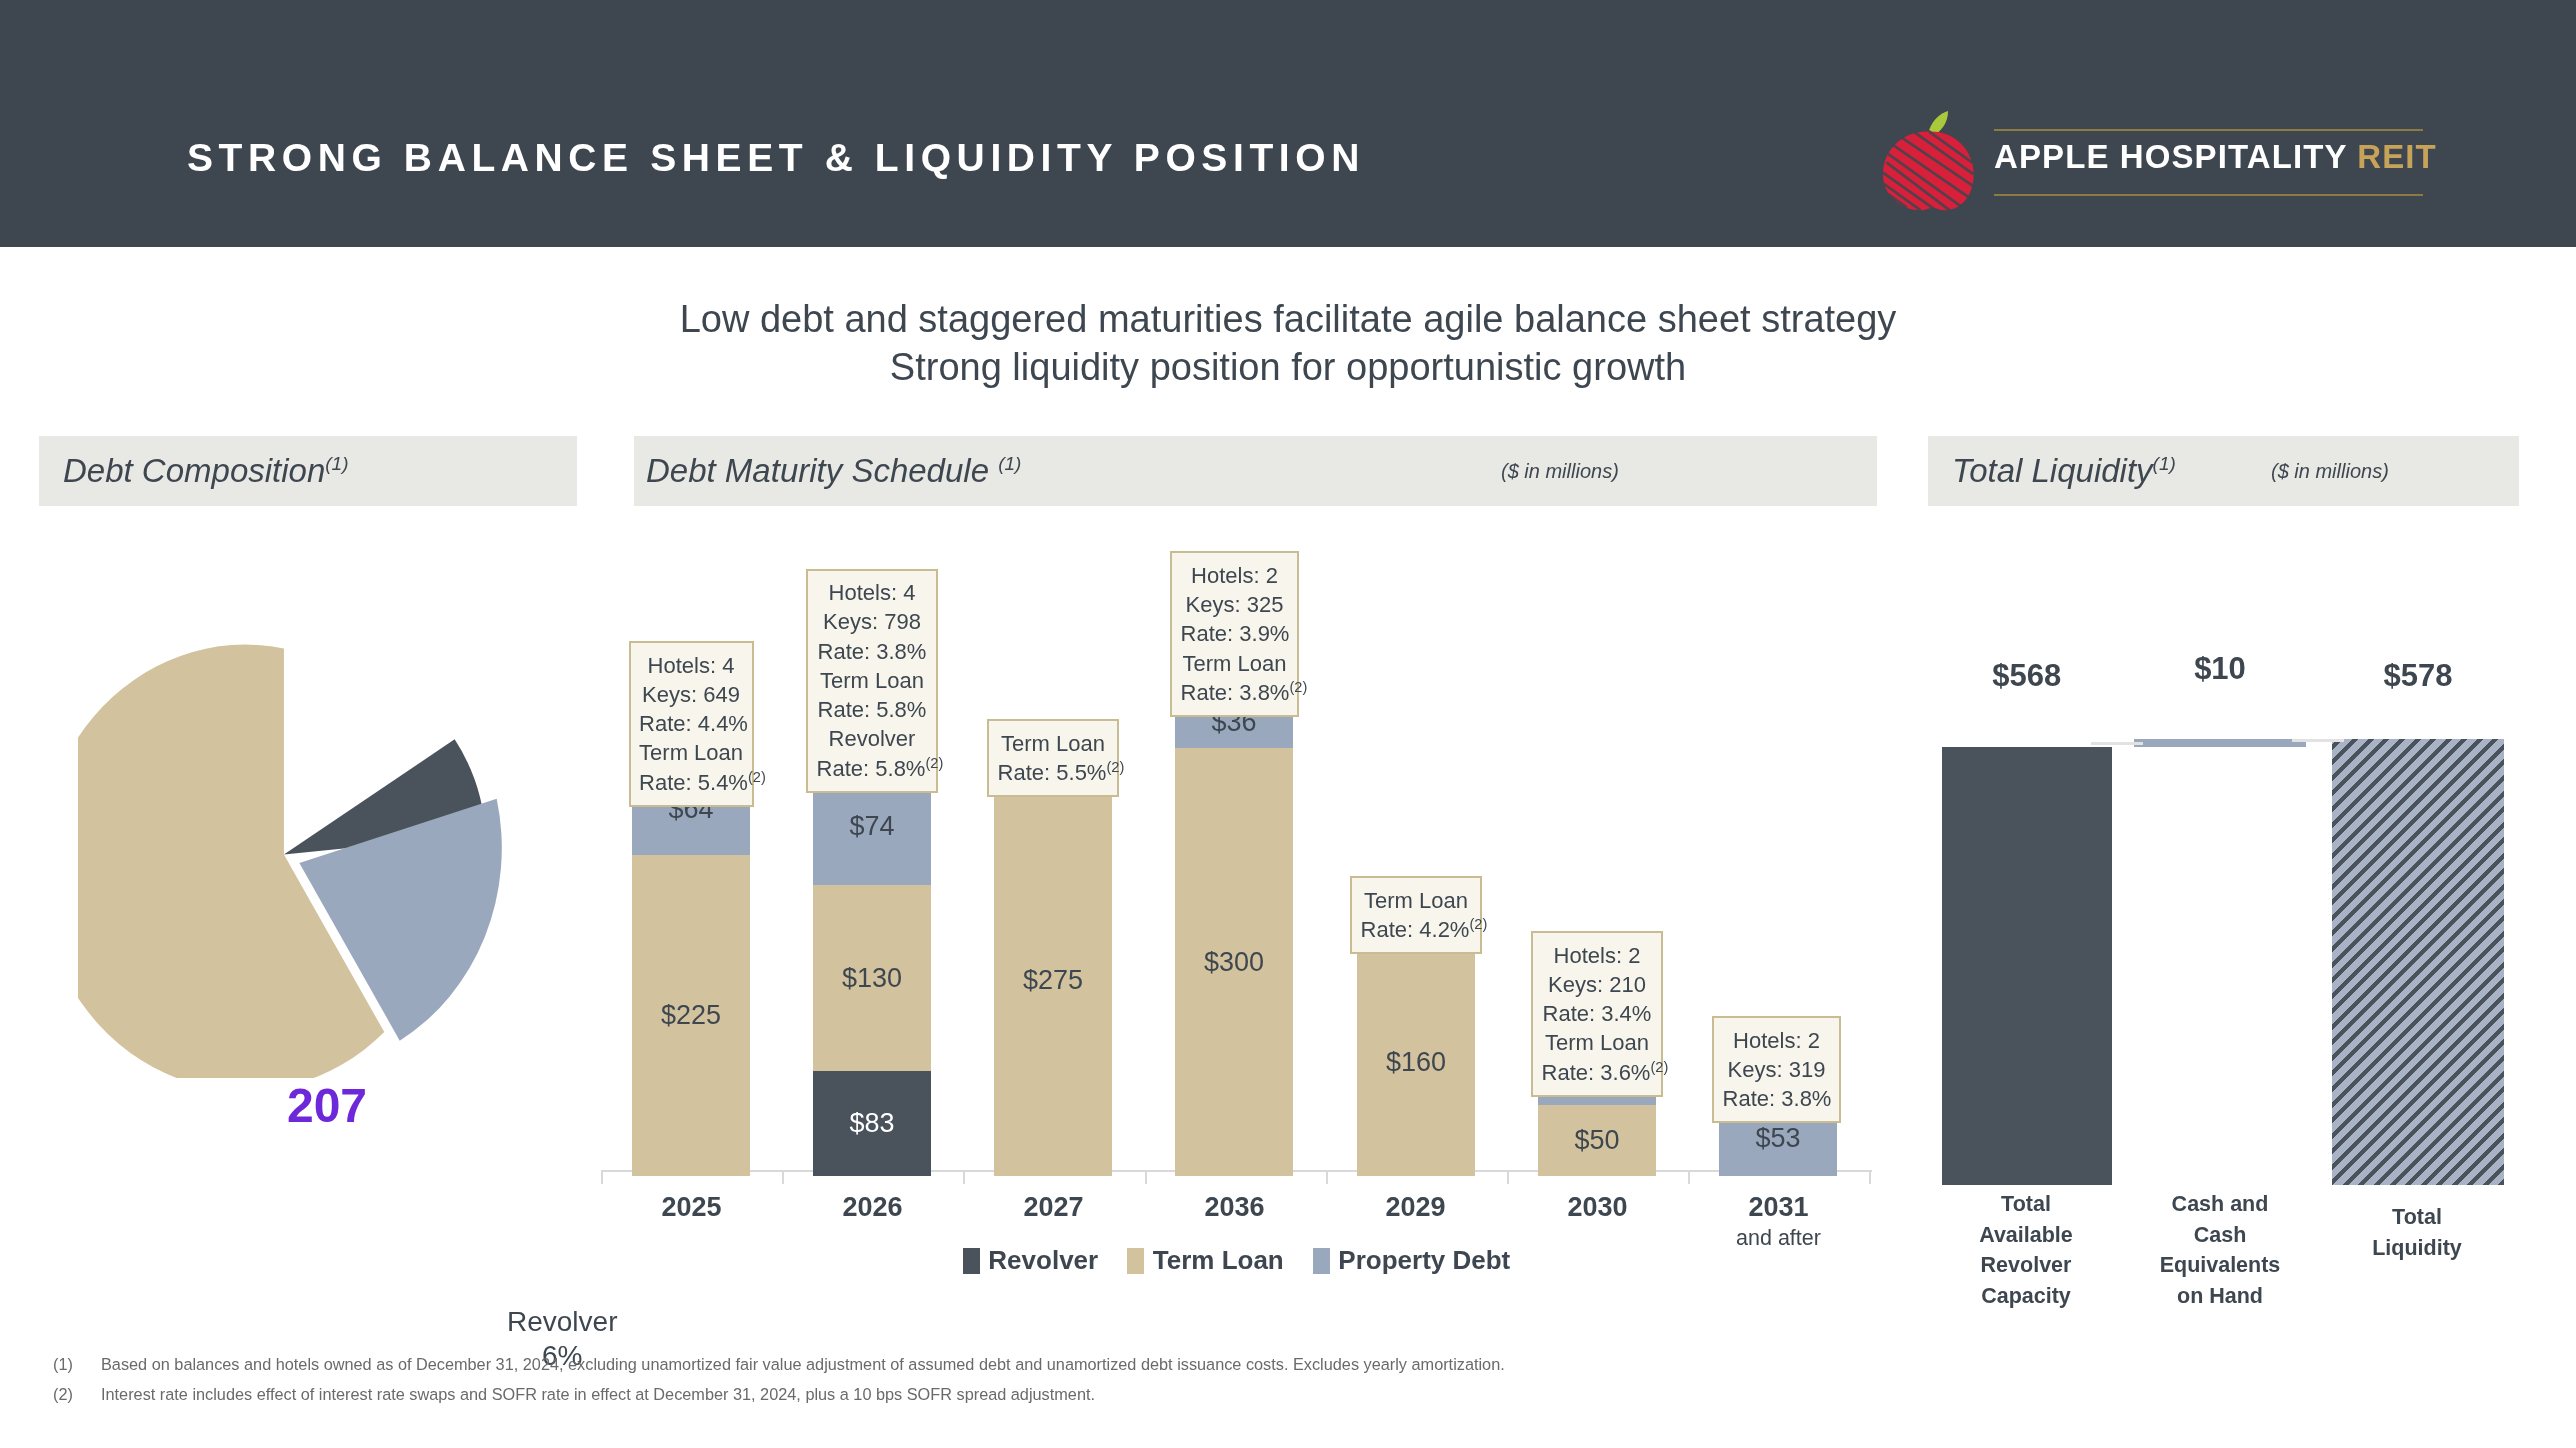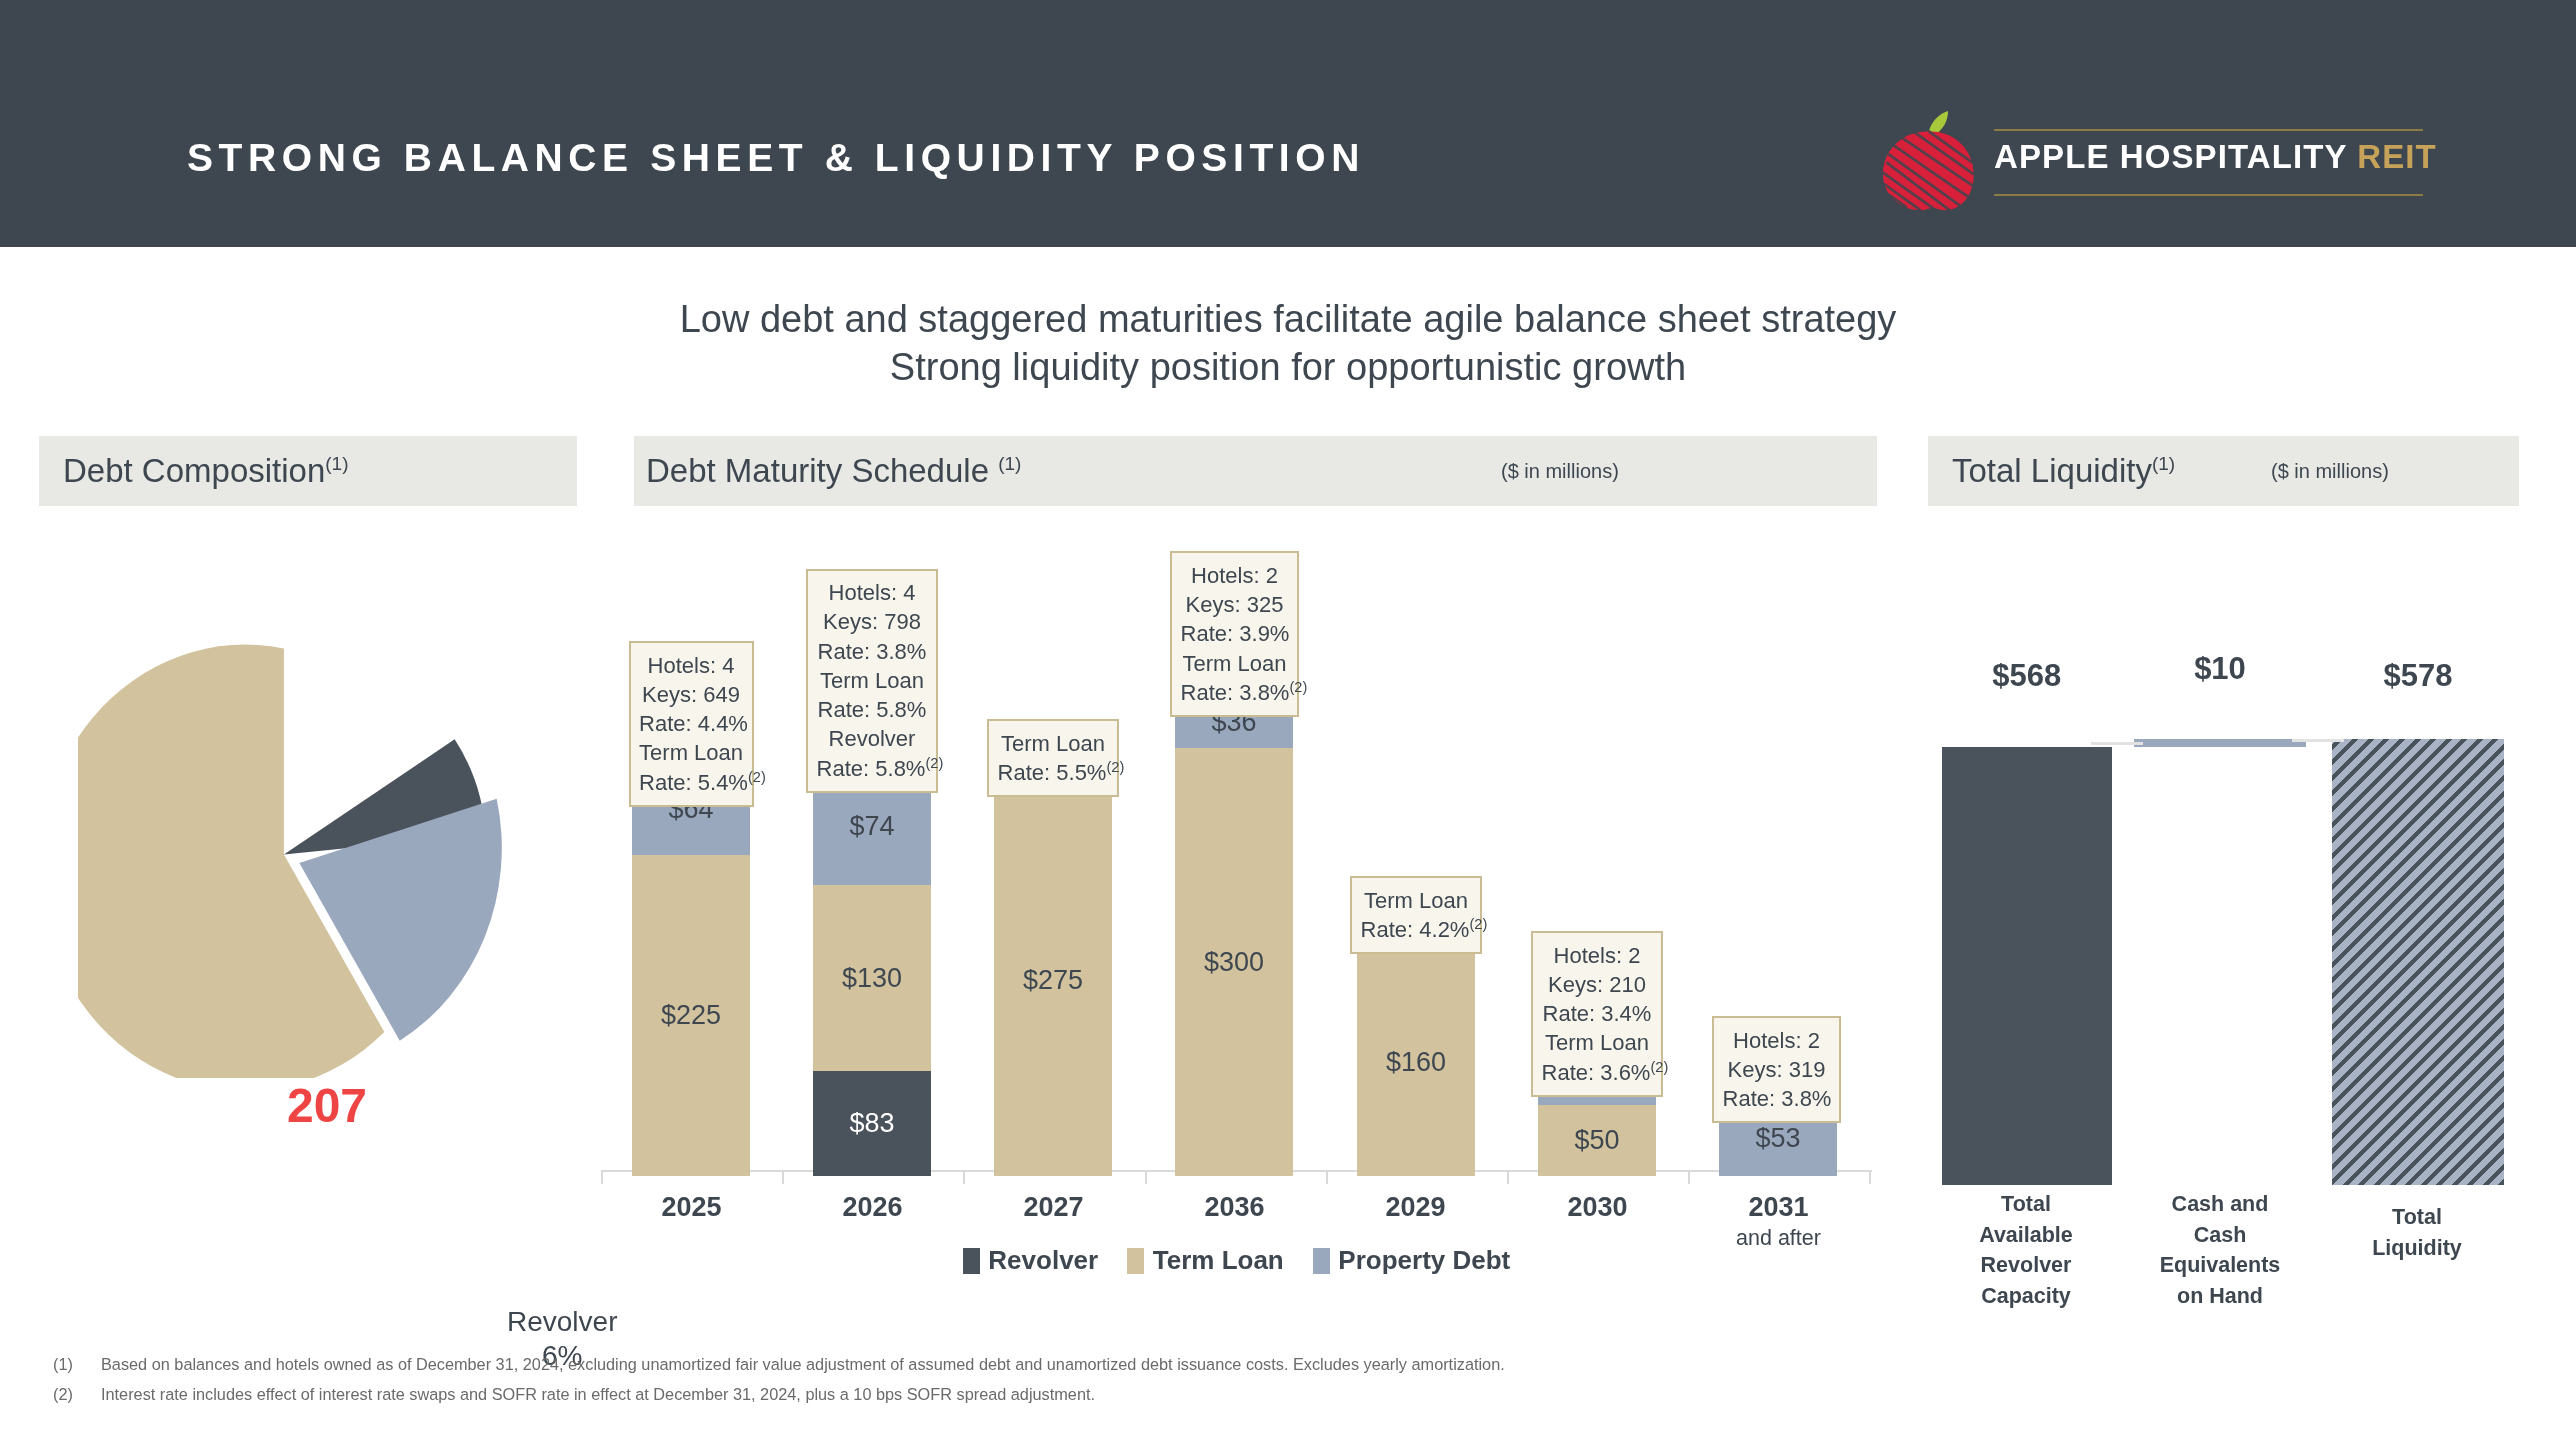--- a/index.html
+++ b/index.html
@@ -36,21 +36,21 @@
 
   
   .subtitle {
     position:absolute; left:0; top:296px; width:2576px; text-align:center;
     font-size: 38px; color:#3E4750; line-height:1.26; font-weight:400;
   }
 
   
   .panel-head {
     position:absolute; height:70px; background:#E8E8E4;
-    display:flex; align-items:center;
+    display:flex; align-items:center;font-style:italic;
   }
   .panel-head .ph-title {
     font-size: 33px; color:#3E4750; font-weight:400; white-space:nowrap;
   }
   .panel-head .ph-title sup { font-size:19px; vertical-align: super; }
   .panel-head .ph-units {
     font-size: 20px; color:#3E4750; white-space:nowrap;
   }
   #ph-debt-comp { left:39px; top:436px; width:538px; padding-left:24px; }
   #ph-maturity  { left:634px; top:436px; width:1243px; padding-left:12px; }
@@ -58,21 +58,21 @@
   #ph-liquidity { left:1928px; top:436px; width:591px; padding-left:24px; }
   #ph-liquidity .ph-units { position:absolute; left:343px; }
 
   
   .pie-wrap { position:absolute; left:52px; top:631px; width:550px; height:550px; }
   .pie-svg { position:absolute; left:26px; top:0; }
   .pie-lbl { position:absolute; color:#3E4750; text-align:center; line-height:1.22; }
   .pie-lbl.revolver { left:455px; top:674px; font-size:28px; }
   .pie-total-num {
     position:absolute; left:52px; top:1078px; width:550px; text-align:center;
-    font-size:48px; font-weight:bold; color:#ef4444;
+    font-size:48px; font-weight:bold; color:#6d28d9;
   }
   .pie-total-lbl {
     position:absolute; left:52px; top:1138px; width:550px; text-align:center;
     font-size:28px; color:#3E4750;
   }
 
   
   .bars { position:absolute; left:601px; top:541px; width:1288px; height:635px; }
   .axis-line {
     position:absolute; left:601px; top:1170px; width:1271px; height:1.7px; background:#D9D9D9;

